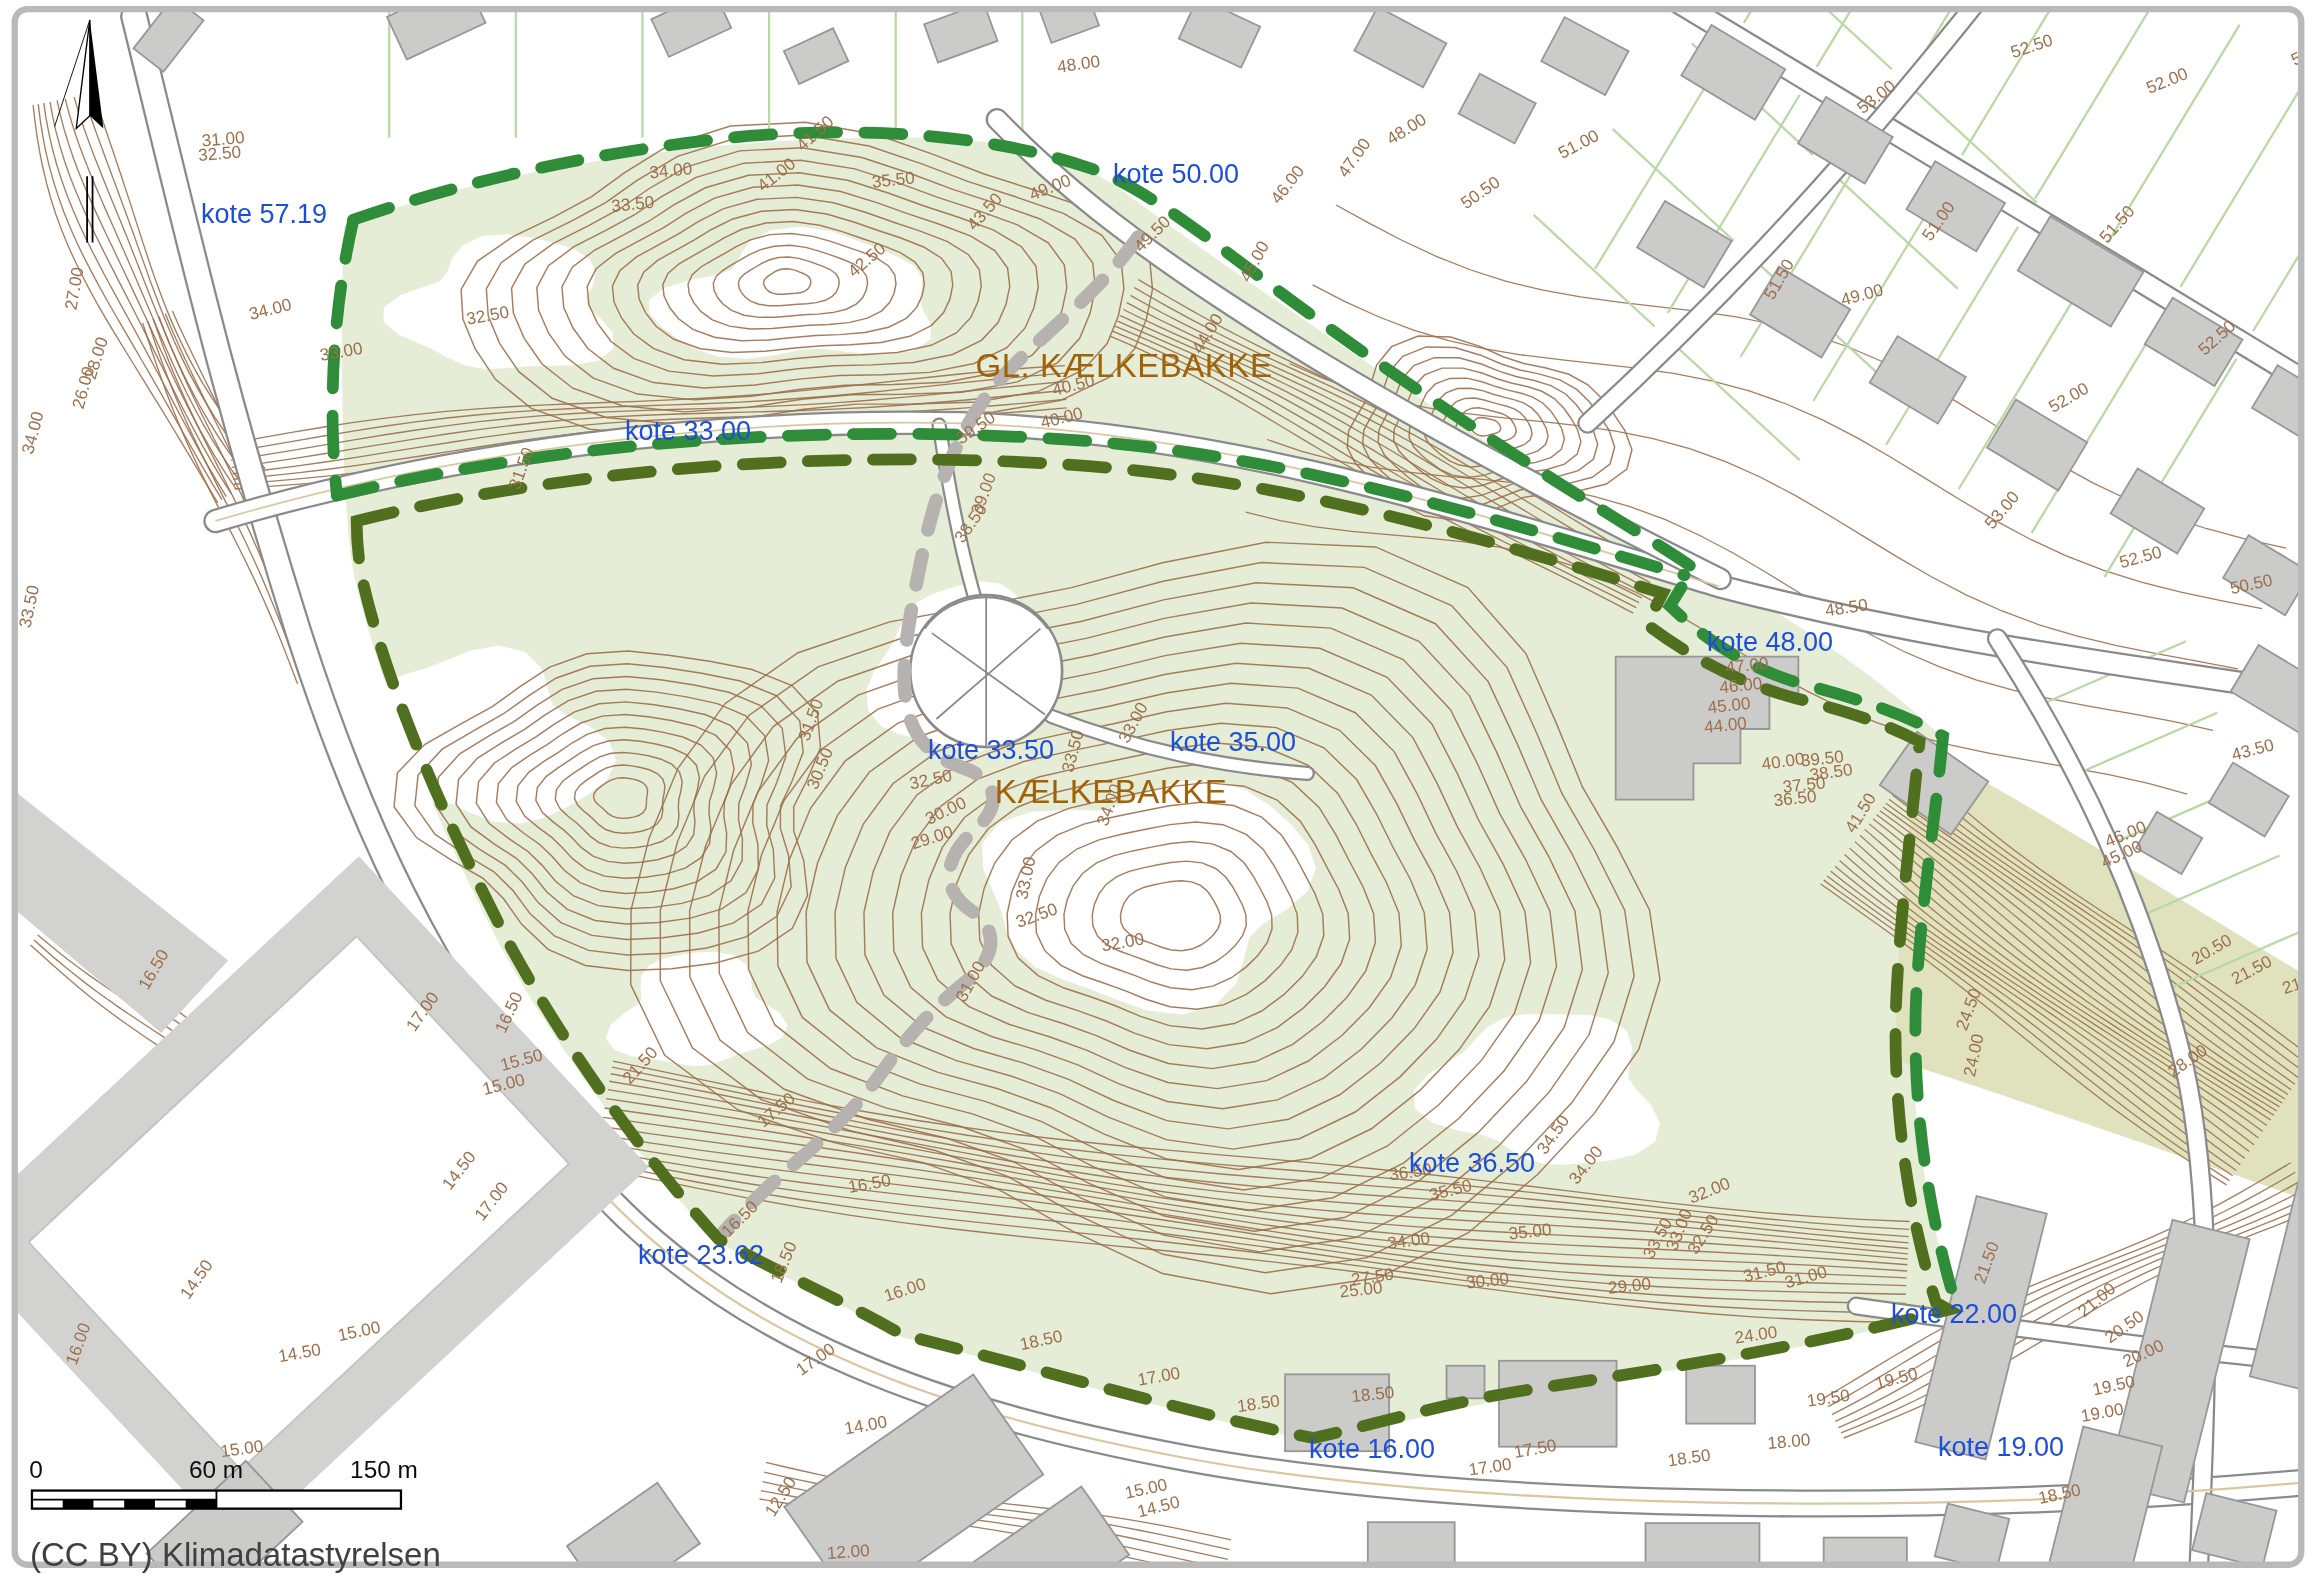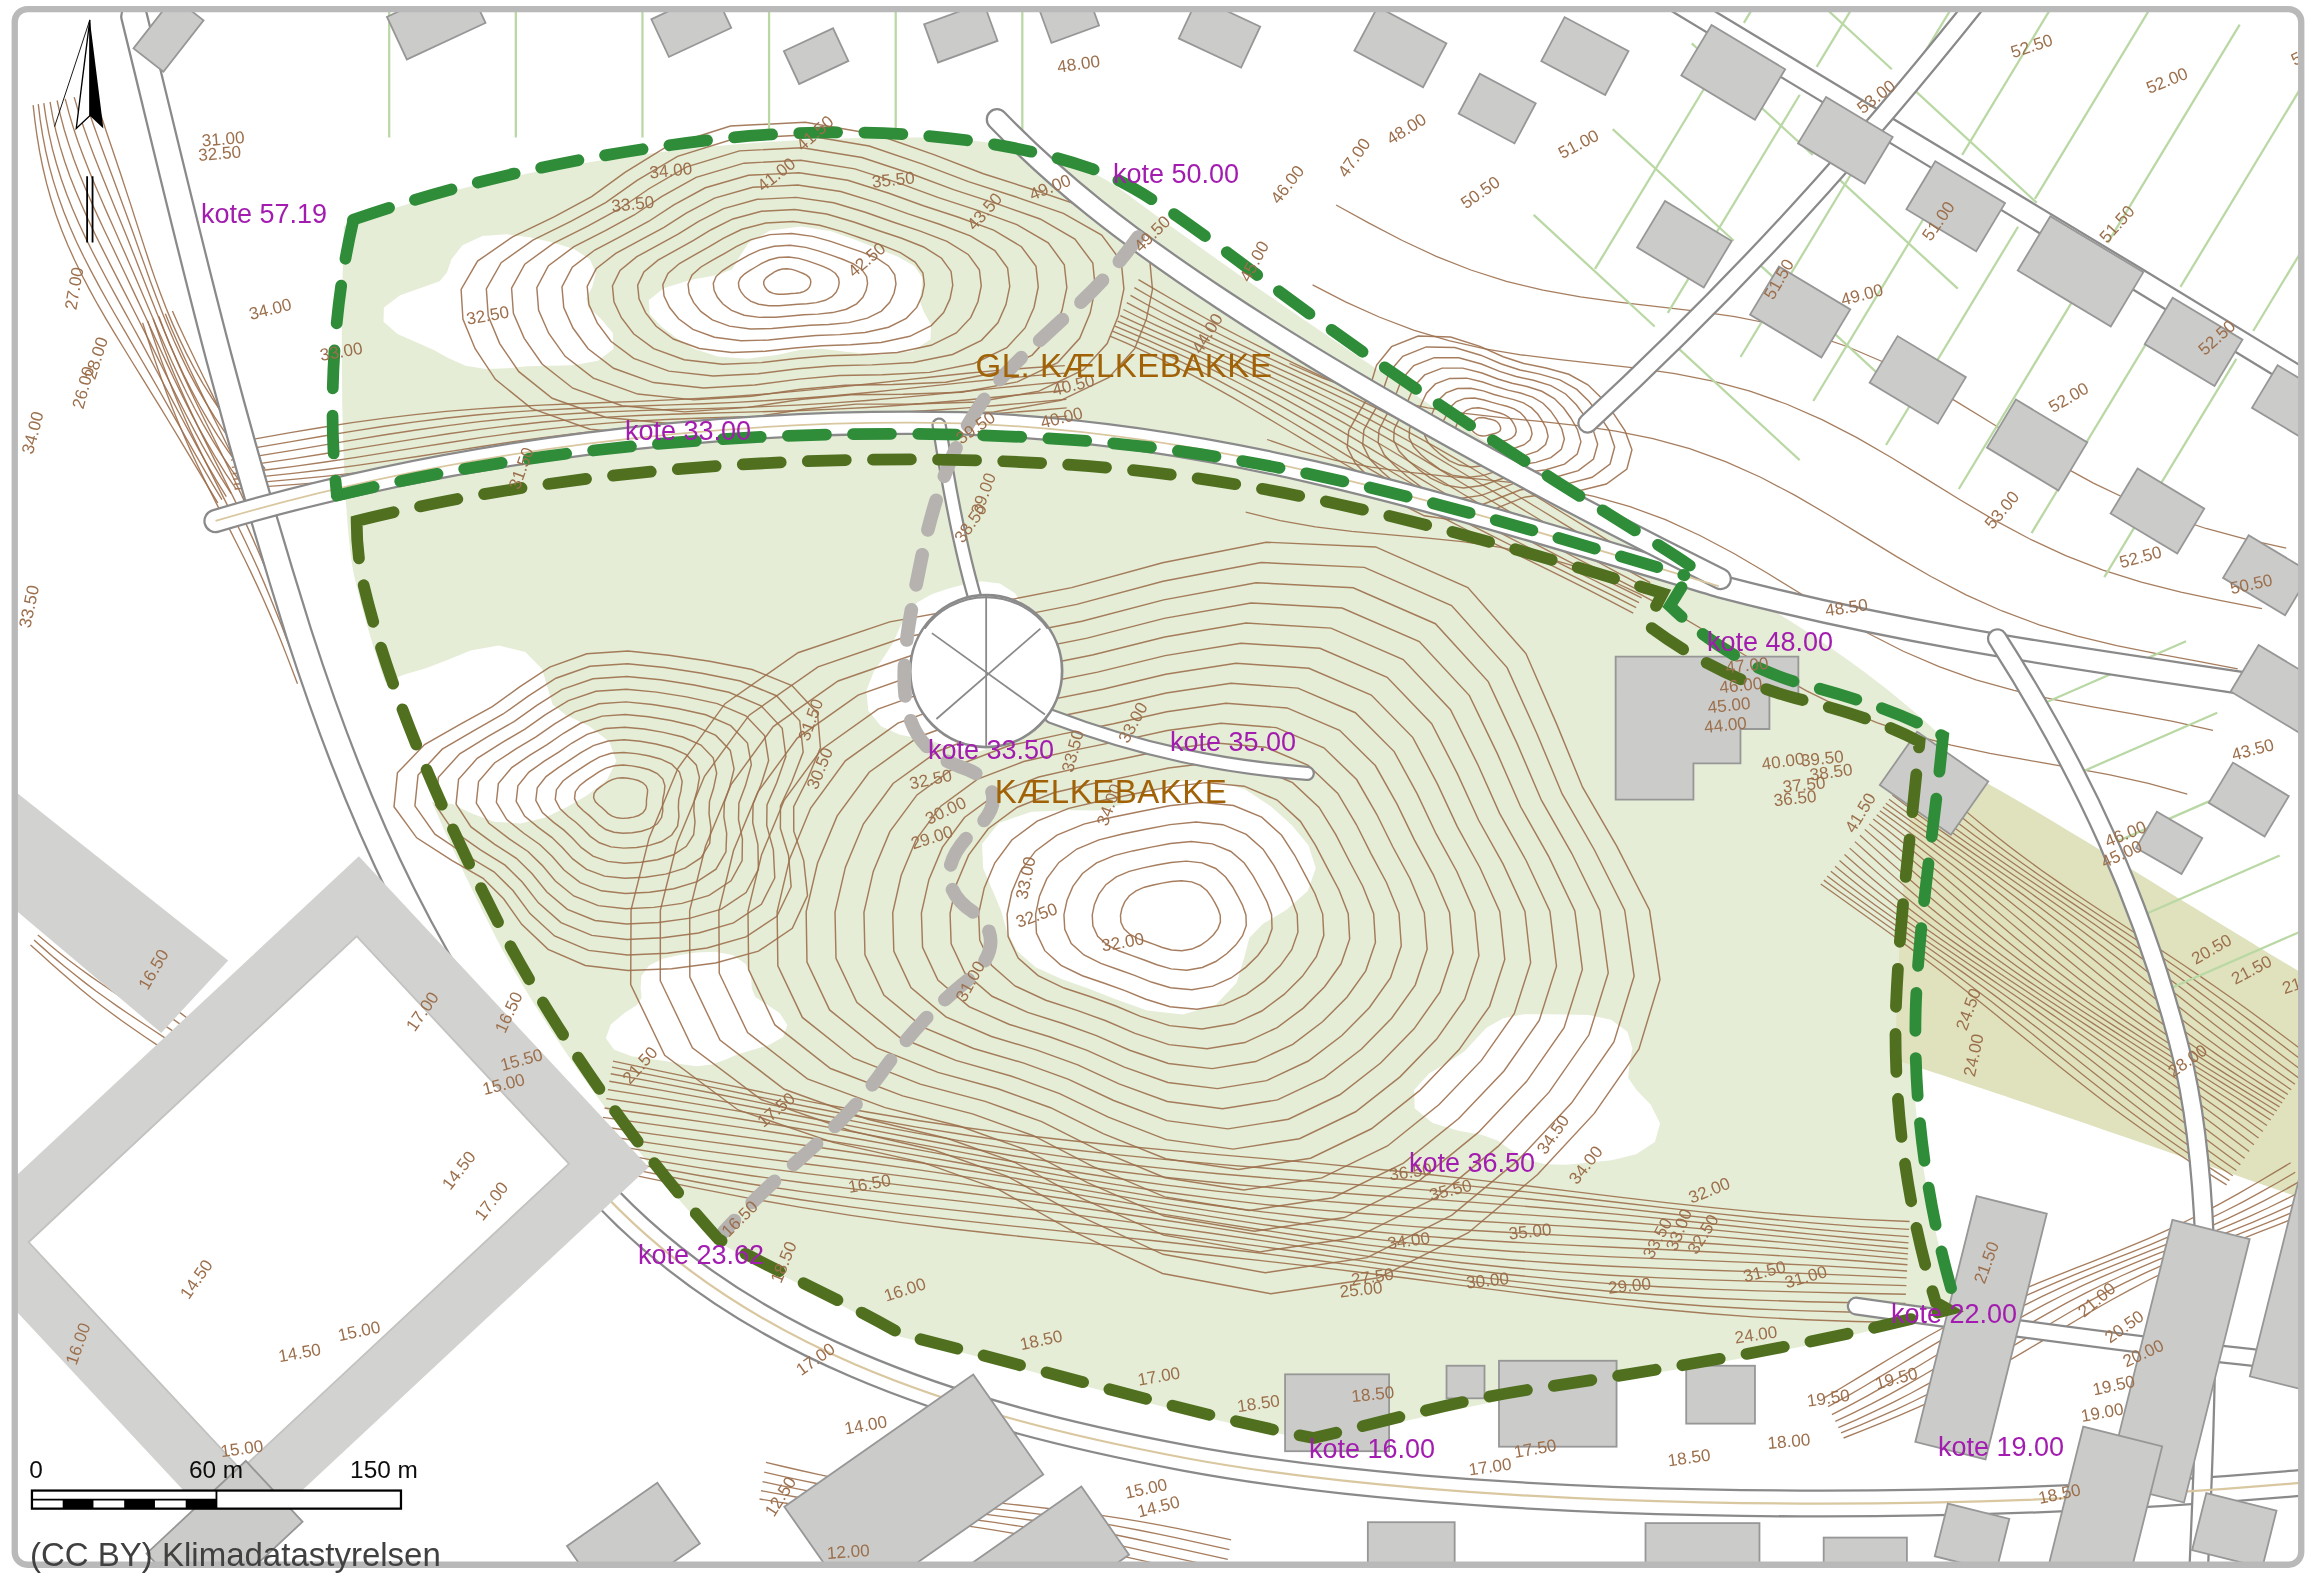--- a/index.html
+++ b/index.html
@@ -1,21 +1,21 @@
 <!DOCTYPE html>
 <html style="font-size:14.5px"><head>
 <meta charset="utf-8">
 <style>
   html,body{margin:0;padding:0;background:#e9e9e9}
   .stage{position:relative;width:2316px;height:1581px;background:#ffffff;overflow:hidden;
          font-family:"Liberation Sans",sans-serif}
   .stage svg{position:absolute;left:0;top:0}
   svg text{font-family:"Liberation Sans",sans-serif}
   .labels div{position:absolute;white-space:nowrap}
-  .mlabel{transform:translate(-50%,-50%);font-size:27px;color:#a21caf}
+  .mlabel{transform:translate(-50%,-50%);font-size:27px;color:#1d4ed8}
   .plabel{transform:translate(-50%,-50%);font-size:33px;letter-spacing:0.5px;color:#a16207}
   .stick{transform:translate(-50%,-100%);font-size:24.4px;color:#0d0d0d}
   .attr{font-size:33px;color:#404040}
 </style>
 </head>
 <body>
 
 <div class="stage">
 
   <svg id="art" width="2316" height="1581" viewBox="0 0 2560 1748">

